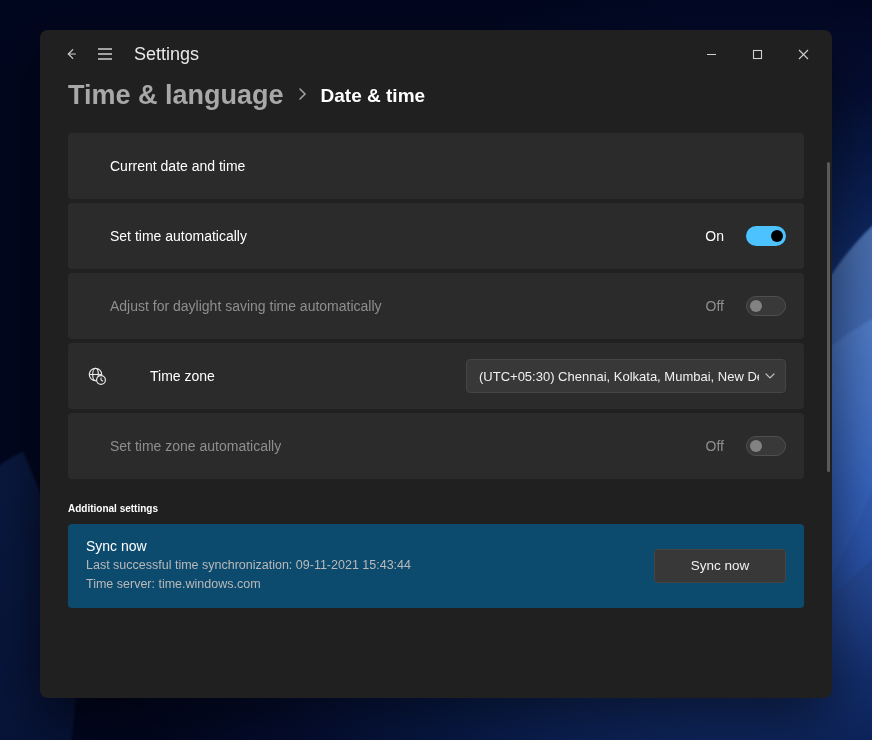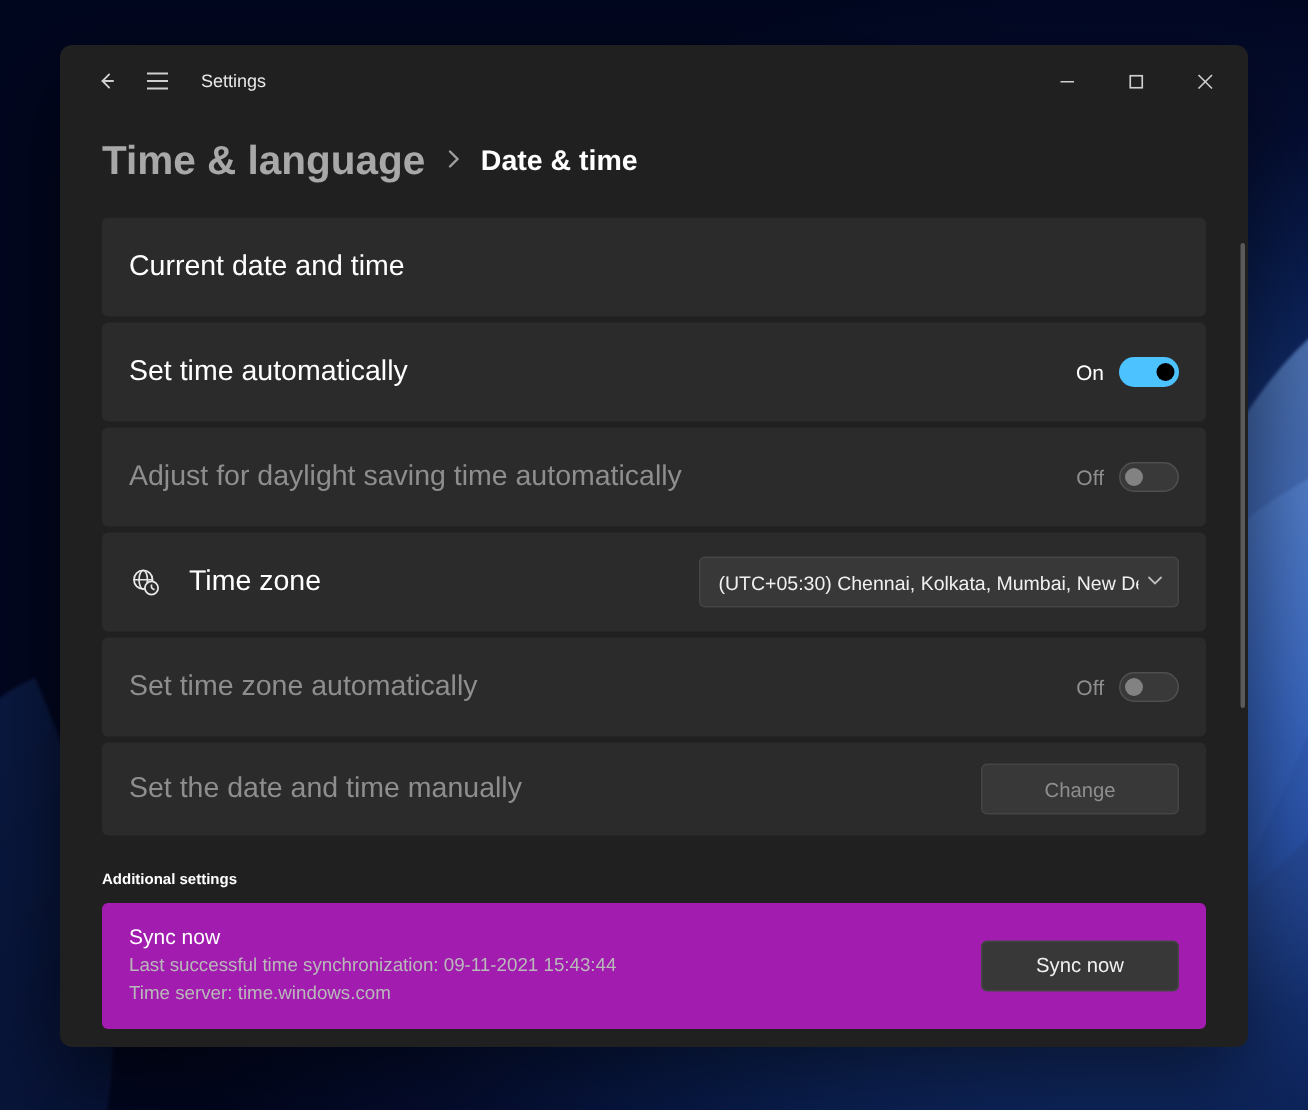--- a/index.html
+++ b/index.html
@@ -36,32 +36,32 @@
     align-items: center;
     padding: 0 6px 0 14px;
     flex-shrink: 0;
   }
   .titlebar .tb-btn {
     width: 34px; height: 32px;
     display: flex; align-items: center; justify-content: center;
     cursor: pointer;
     color: #cfcfcf;
   }
-  .titlebar .app-title { font-size: 12px; color: #e8e8e8; margin-left: 12px; }
+  .titlebar .app-title { font-size: 18px; color: #e8e8e8; margin-left: 12px; }
   .titlebar .spacer { flex: 1; }
   .winctrl { width: 46px; height: 32px; display:flex; align-items:center; justify-content:center; cursor:pointer; color:#d0d0d0; }
   .content {
     flex: 1;
     padding: 0 28px 0 28px;
     overflow: hidden;
     position: relative;
   }
   .breadcrumb {
     display: flex; align-items: center; gap: 14px;
-    margin-top: 14px;
+    margin-top: 2px;
     margin-bottom: 22px;
   }
   .breadcrumb .bc-parent { font-size: 27px; font-weight: 600; color: #a8a8a8; cursor:pointer; }
   .breadcrumb .bc-sep { color: #a0a0a0; font-size:15px; }
   .breadcrumb .bc-current { font-size: 19px; font-weight: 600; color: #ffffff; }
   .scroll-area {
     position: relative;
     height: 560px;
     overflow: hidden;
   }
@@ -69,24 +69,24 @@
     background: #2b2b2b;
     border-radius: 4px;
     margin-bottom: 4px;
     padding: 0 18px;
     display: flex;
     align-items: center;
     min-height: 66px;
   }
   .card.disabled .card-label,
   .card.disabled .state-text { color: #8e8e8e; }
-  .card-label { font-size: 19px; color: #ffffff; }
+  .card-label { font-size: 14px; color: #ffffff; margin-left: 24px; }
   .card-value { font-size: 14px; color: #ffffff; }
   .flex-sp { flex: 1; }
-  .state-text { font-size: 14px; margin-right: 10px; color:#fff; }
+  .state-text { font-size: 14px; margin-right: 22px; color:#fff; }
   .toggle {
     width: 40px; height: 20px; border-radius: 10px;
     position: relative; cursor: pointer;
   }
   .toggle.on { background: #4cc2ff; }
   .toggle.on .knob { right: 3px; background:#000; }
   .toggle.off { background: #454545; border:1px solid #6d6d6d; }
   .toggle.off .knob { left: 3px; background:#c9c9c9; }
   .toggle.disabled { opacity: 0.55; cursor: default; }
   .knob { position:absolute; top:50%; transform:translateY(-50%); width:12px; height:12px; border-radius:50%; }
@@ -110,21 +110,21 @@
     border-radius: 4px;
     display:flex; align-items:center; justify-content:center;
     font-size: 13.5px; cursor:pointer; color:#f0f0f0;
   }
   .btn.disabled { color:#8e8e8e; cursor:default; }
   .section-header {
     font-size: 10px; font-weight:600; color:#ffffff;
     margin: 24px 0 10px 0;
   }
   .sync-card {
-    background:#a21caf; border-radius:4px;
+    background:#0c4a6e; border-radius:4px;
     padding: 14px 18px 14px 18px;
     display:flex; align-items:center;
   }
   .sync-left { flex:1; }
   .sync-title { font-size:14px; color:#fff; margin-bottom:2px; }
   .sync-sub { font-size:12.5px; color:#b9b9b9; line-height:1.5; }
   .scrollbar-track {
     position:absolute; right:2px; top:132px; width:3px; height:310px;
     background:#5a5a5a; border-radius:2px;
   }
@@ -233,25 +233,20 @@
 
       <div class="card disabled">
         <span class="card-label">Set time zone automatically</span>
         <div class="flex-sp"></div>
         <span class="state-text">Off</span>
         <div class="toggle off disabled">
             <div class="knob"></div>
           </div>
       </div>
 
-      <div class="card disabled" style="min-height:62px;">
-        <span class="card-label">Set the date and time manually</span>
-        <div class="flex-sp"></div>
-        <div class="btn disabled">Change</div>
-      </div>
 
       <div class="section-header">Additional settings</div>
 
       <div class="sync-card">
         <div class="sync-left">
           <div class="sync-title">Sync now</div>
           <div class="sync-sub">Last successful time synchronization: 09-11-2021 15:43:44</div>
           <div class="sync-sub">Time server: time.windows.com</div>
         </div>
         <div class="btn">Sync now</div>

